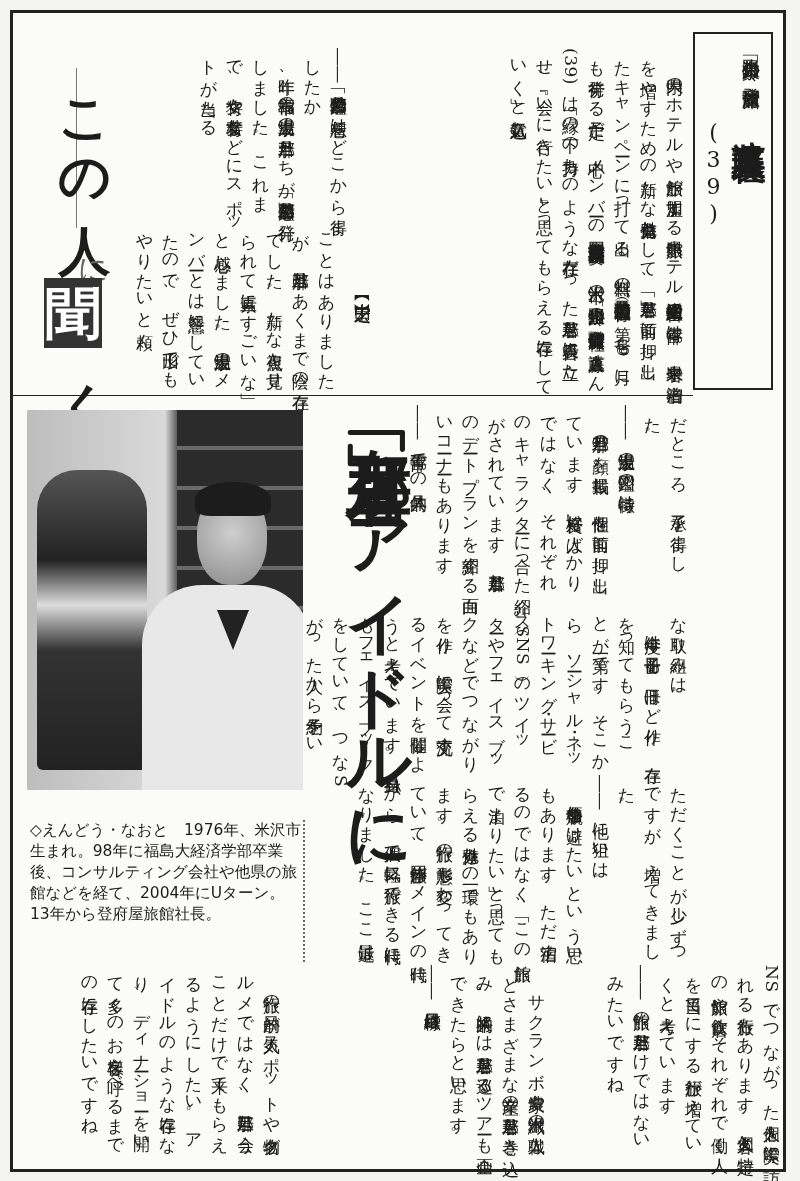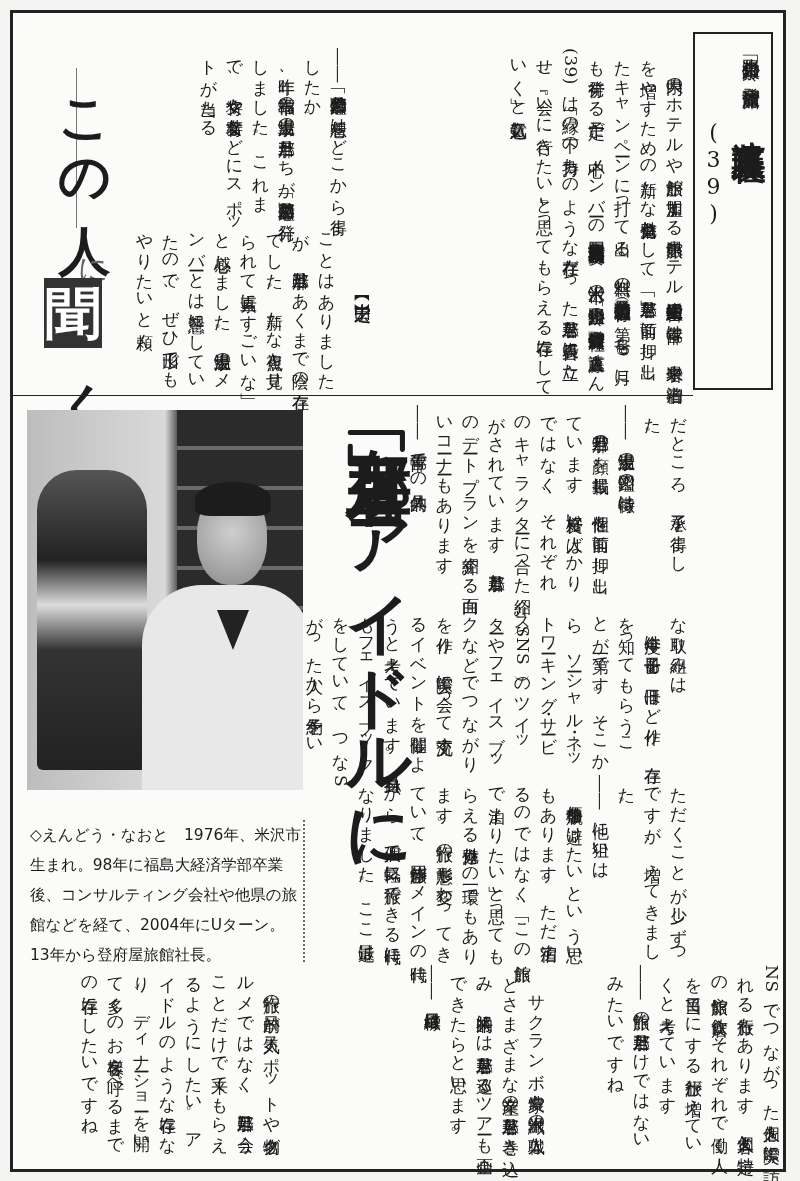--- a/index.html
+++ b/index.html
@@ -31,21 +31,21 @@
      background:repeating-linear-gradient(180deg,#2b2b2b 0 36px,#6a6a6a 36px 40px);}
   .photo .armor{position:absolute;left:10px;top:60px;width:110px;height:300px;
      background:linear-gradient(180deg,#555 0%,#222 30%,#ddd 45%,#333 60%,#222 100%);border-radius:40px 40px 6px 6px;}
   .photo .head{position:absolute;left:170px;top:80px;width:70px;height:95px;border-radius:45%;
      background:radial-gradient(circle at 50% 45%,#cfcfcf,#8a8a8a);}
   .photo .hair{position:absolute;left:168px;top:72px;width:76px;height:34px;border-radius:50% 50% 20% 20%;background:#1c1c1c;}
   .photo .body{position:absolute;left:115px;top:175px;width:170px;height:220px;background:#e8e8e8;
      border-radius:60px 60px 0 0;}
   .photo .collar{position:absolute;left:190px;top:200px;width:0;height:0;border-left:16px solid transparent;
      border-right:16px solid transparent;border-top:40px solid #222;}
-  .caption{position:absolute;left:30px;top:820px;width:272px;font-size:15.5px;line-height:30px;
+  .caption{position:absolute;left:30px;top:820px;width:272px;font-size:15.5px;line-height:21px;
            font-family:"DejaVu Sans","Liberation Sans",sans-serif;}
   .caption-dots{position:absolute;left:303px;top:820px;width:0;height:142px;border-left:2px dotted #666;}
   
   .headline{position:absolute;left:340px;top:410px;font-size:66px;font-weight:bold;line-height:80px;letter-spacing:-2px;}
   .rule{position:absolute;background:#222;}
 </style>
 </head>
 <body>
 
 <div class="frame"></div>

